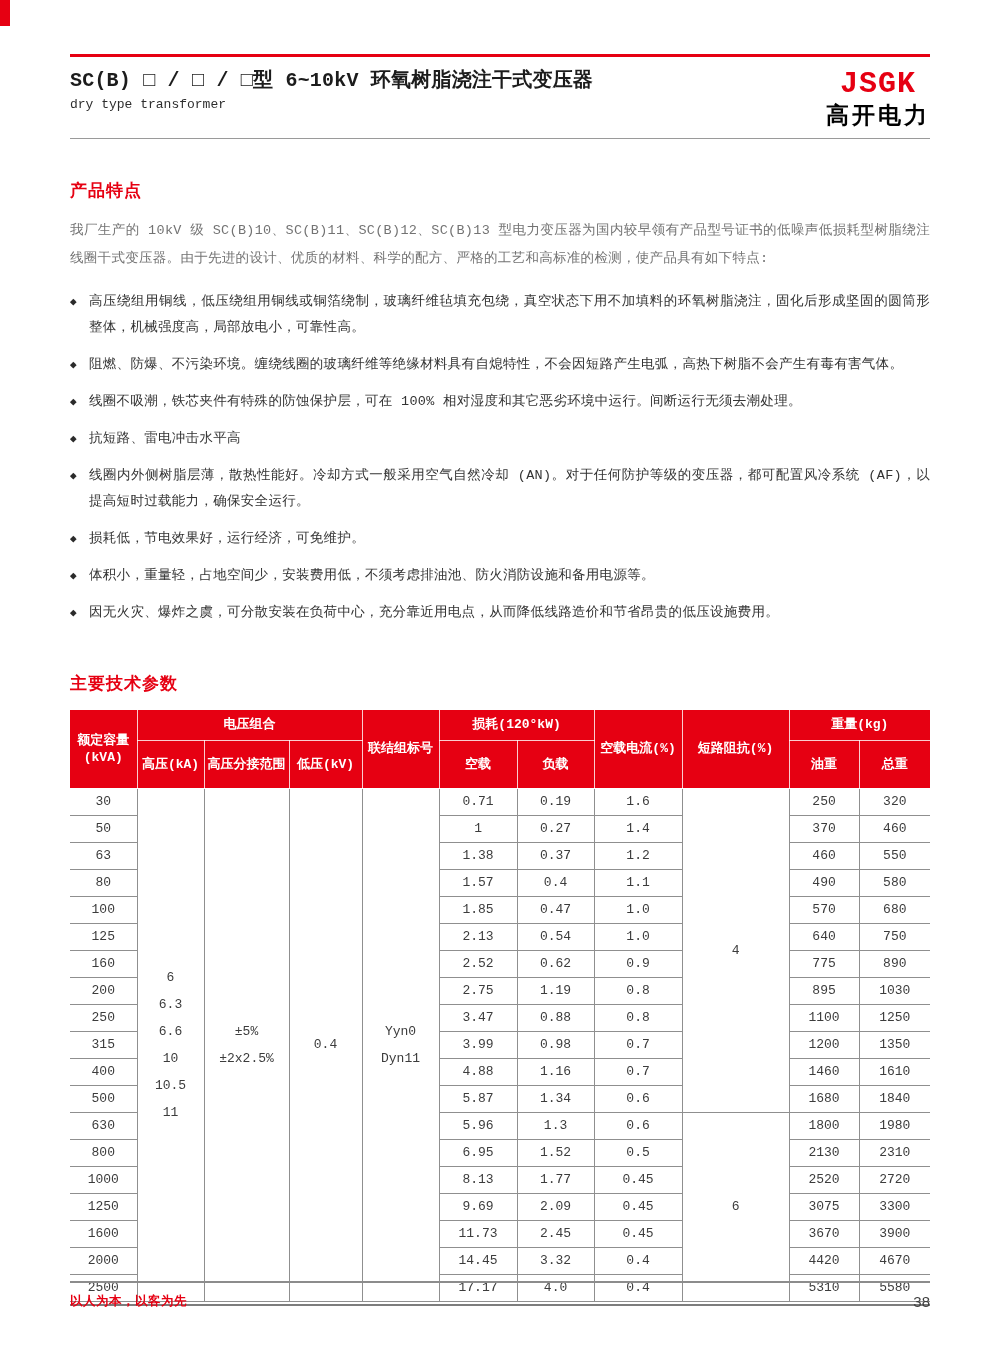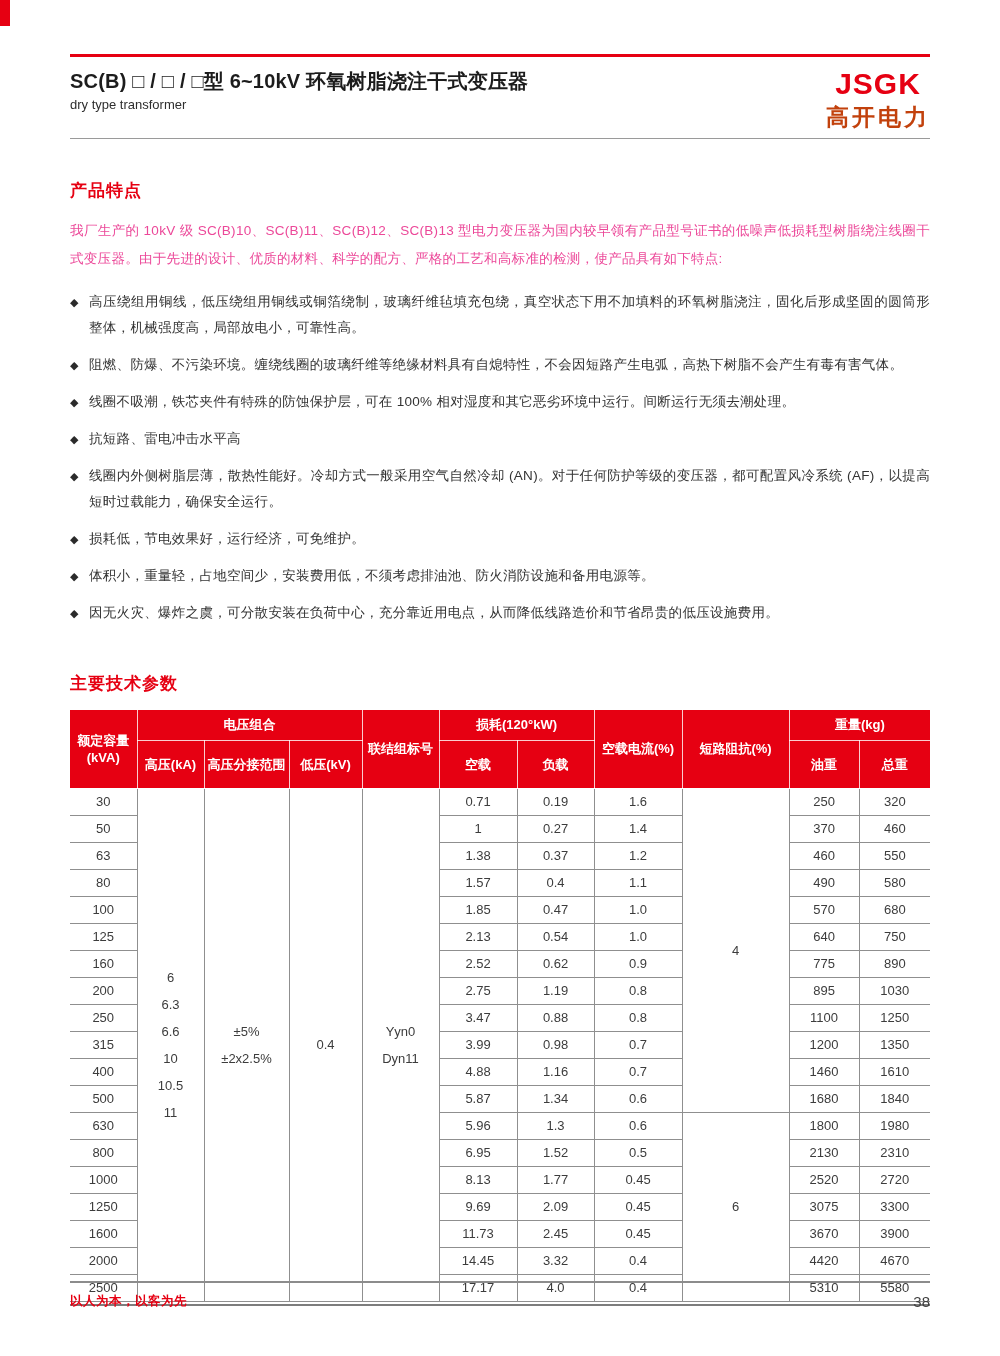--- a/index.html
+++ b/index.html
@@ -1,40 +1,40 @@
 <!DOCTYPE html>
 <html><head>
 <meta charset="utf-8">
 <style>
   * { margin:0; padding:0; box-sizing:border-box; }
   html,body { background:#ffffff; }
   body { font-family:"Liberation Sans","DejaVu Sans",sans-serif; color:#333; }
   .page { position:relative; width:1000px; height:1356px; margin:0 auto; background:#fff; overflow:hidden; }
   .corner-mark { position:absolute; left:0; top:0; width:10px; height:26px; background:#e60012; }
 
-  .content { padding:0 70px; }
+  .content { padding:0 70px;font-family:Liberation Mono, monospace; }
 
   
   .red-rule { margin-top:54px; height:3px; background:#e60012; }
   .header-row { display:flex; justify-content:space-between; align-items:flex-start; padding-top:11px; }
   .title-cn { font-size:20px; font-weight:700; color:#1c1c1c; letter-spacing:0.2px; line-height:26px; }
   .subtitle-en { font-size:13px; color:#2e2e2e; line-height:17px; margin-top:2px; }
   .subtitle-en.first { margin-top:6px; }
   .logo { text-align:center; margin-top:-4px; }
   .logo-main { font-size:30px; font-weight:800; color:#e60012; letter-spacing:1px; line-height:40px; }
-  .logo-sub { font-size:23px; font-weight:700; color:#c2410c; letter-spacing:3px; line-height:27px; }
+  .logo-sub { font-size:23px; font-weight:700; color:#000000; letter-spacing:3px; line-height:27px; }
   .gray-rule { height:1px; background:#9a9a9a; margin-top:7px; }
 
   
   .red-heading { font-size:17px; font-weight:700; color:#e60012; letter-spacing:1px; }
   .features .red-heading { margin-top:40px; }
   .specs .red-heading { margin-top:46px; }
 
   
-  .intro { margin-top:15px; font-size:13.5px; line-height:28px; color:#ec4899; letter-spacing:0.3px; text-align:justify; }
+  .intro { margin-top:15px; font-size:13.5px; line-height:28px; color:#737373; letter-spacing:0.3px; text-align:justify; }
   .bullets { list-style:none; margin-top:16px; }
   .bullets li { position:relative; padding-left:19px; font-size:13.5px; line-height:26px; color:#333;
                 letter-spacing:0.3px; margin-bottom:11px; text-align:justify; }
   .diamond { position:absolute; left:0; top:0; font-size:11px; color:#2b2b2b; line-height:26px; }
 
   
   .table-wrap { margin-top:15px; border-bottom:2px solid #7d7d7d; padding-bottom:2px; }
   table.spec { width:860px; table-layout:fixed; border-collapse:collapse; }
   thead th { background:#e60012; color:#fff; font-size:13px; font-weight:700;
              border:1px solid rgba(255,255,255,0.8); text-align:center; vertical-align:middle;

